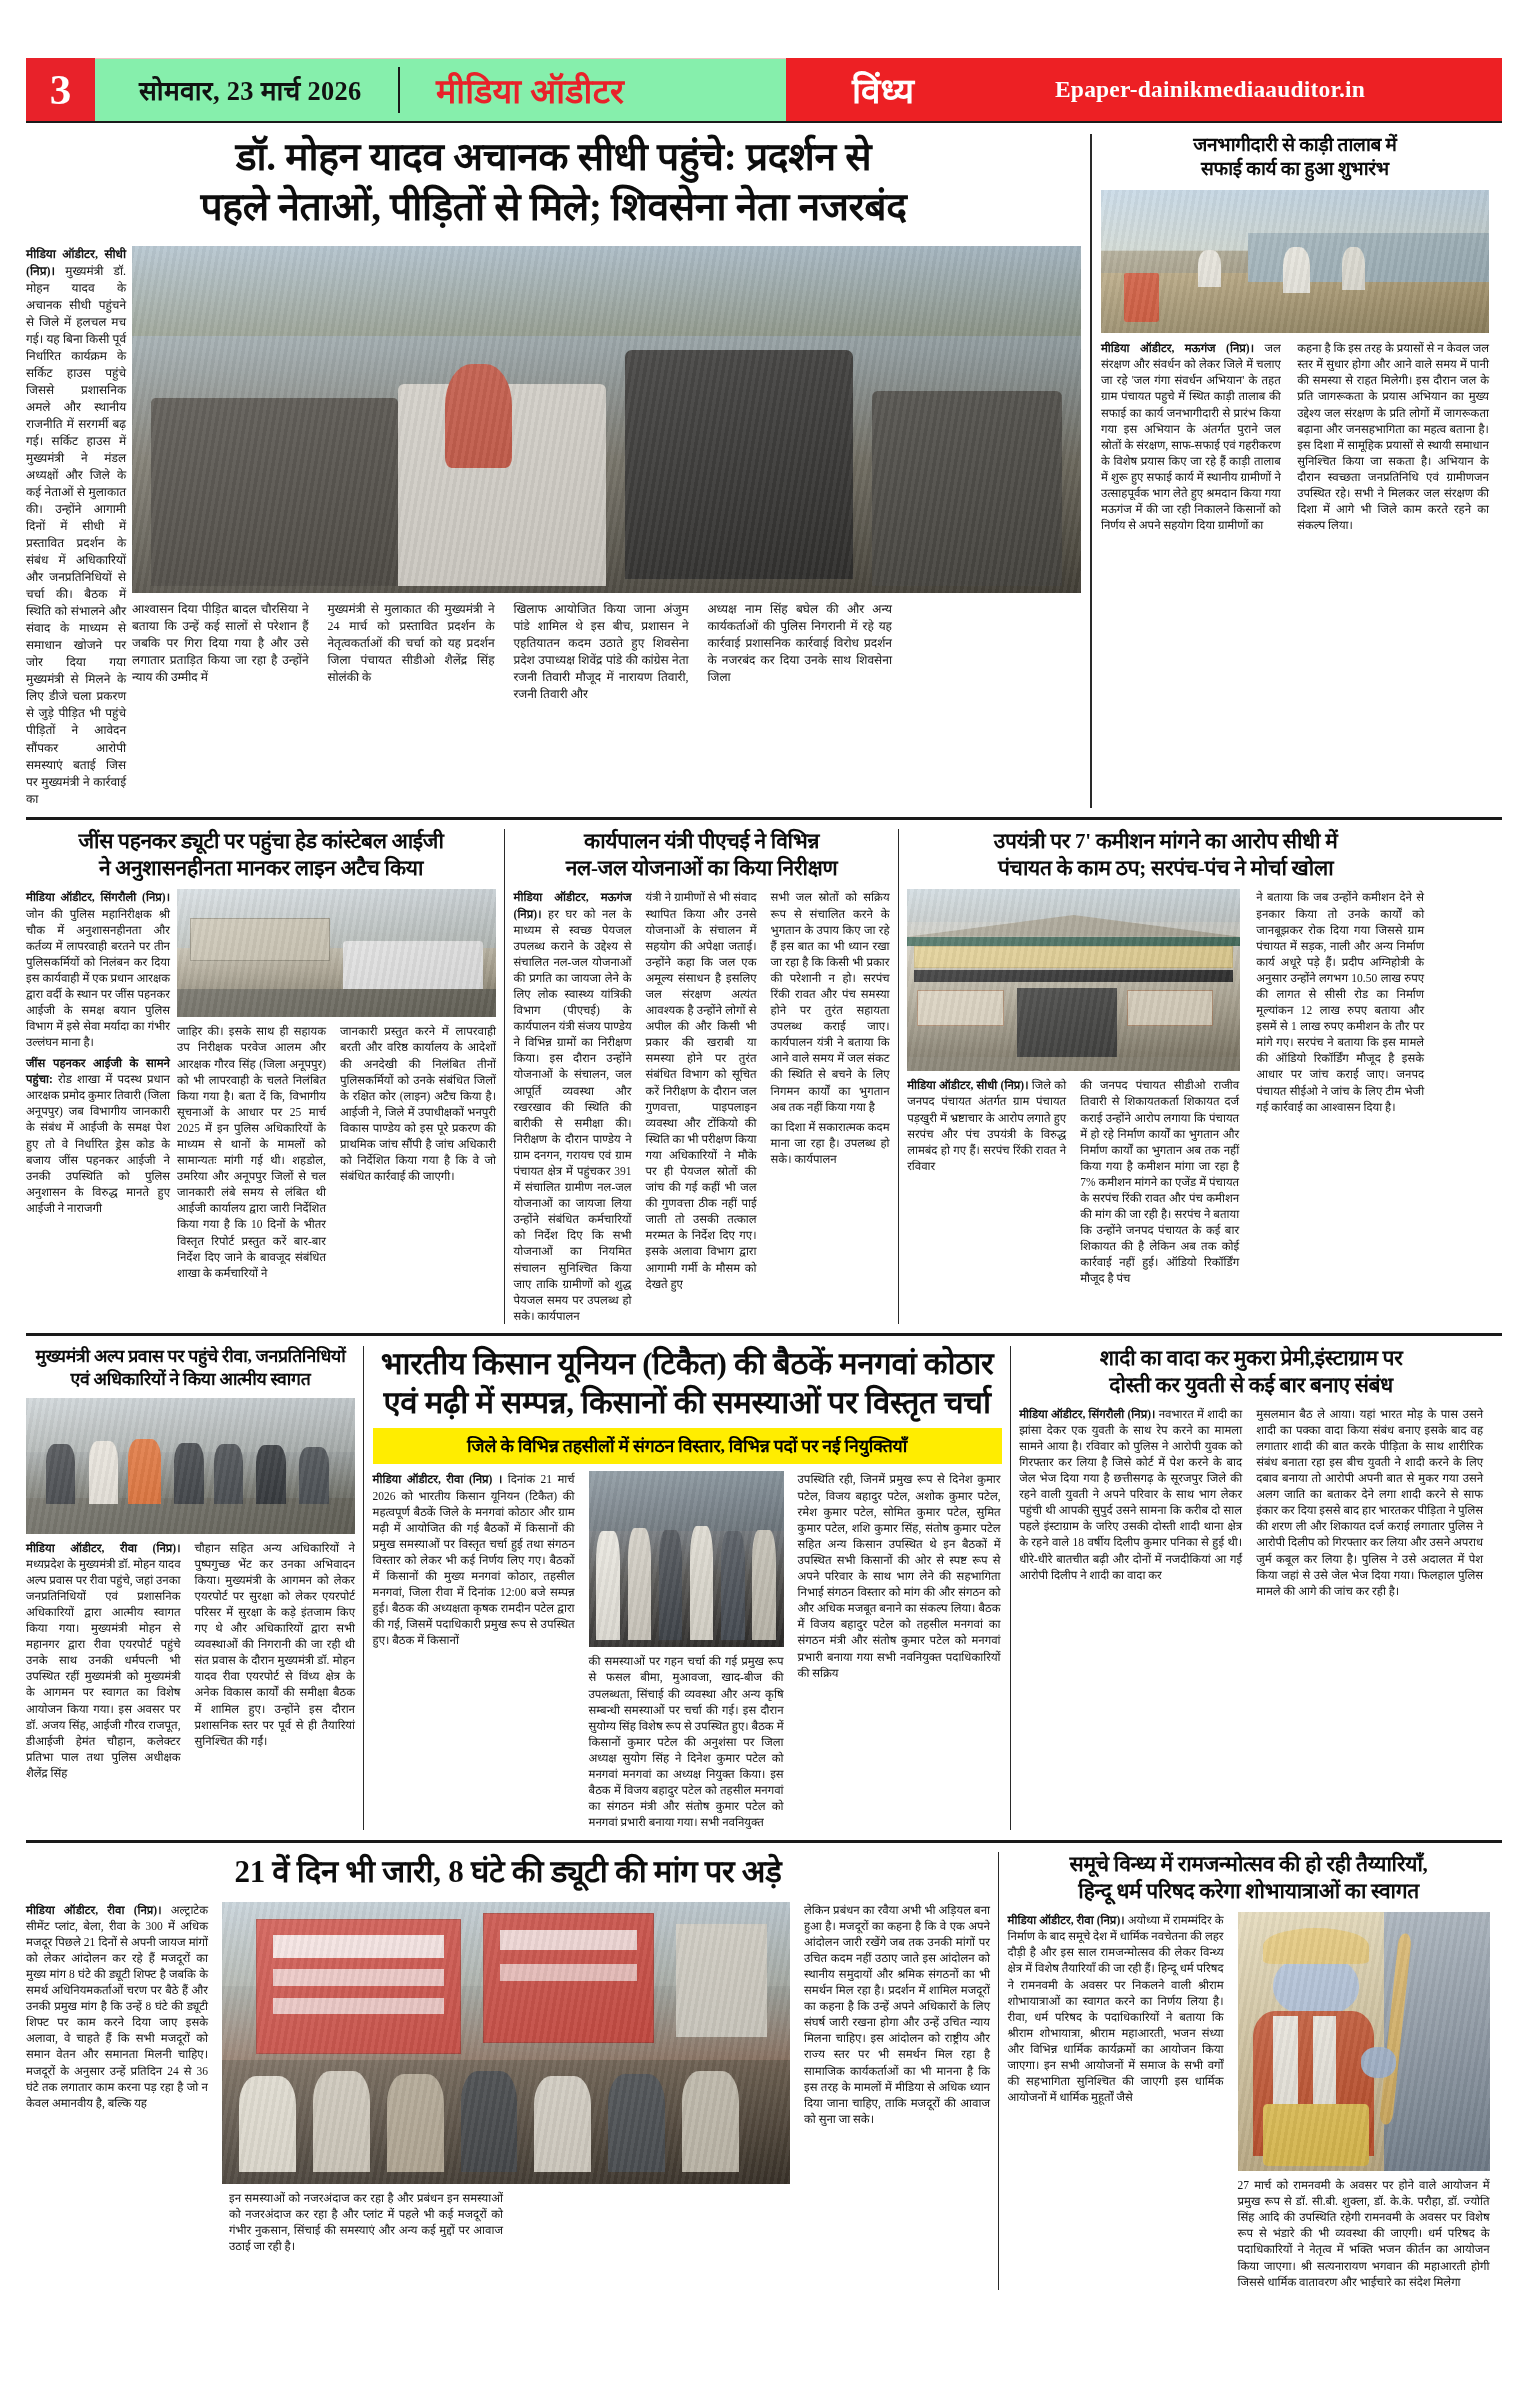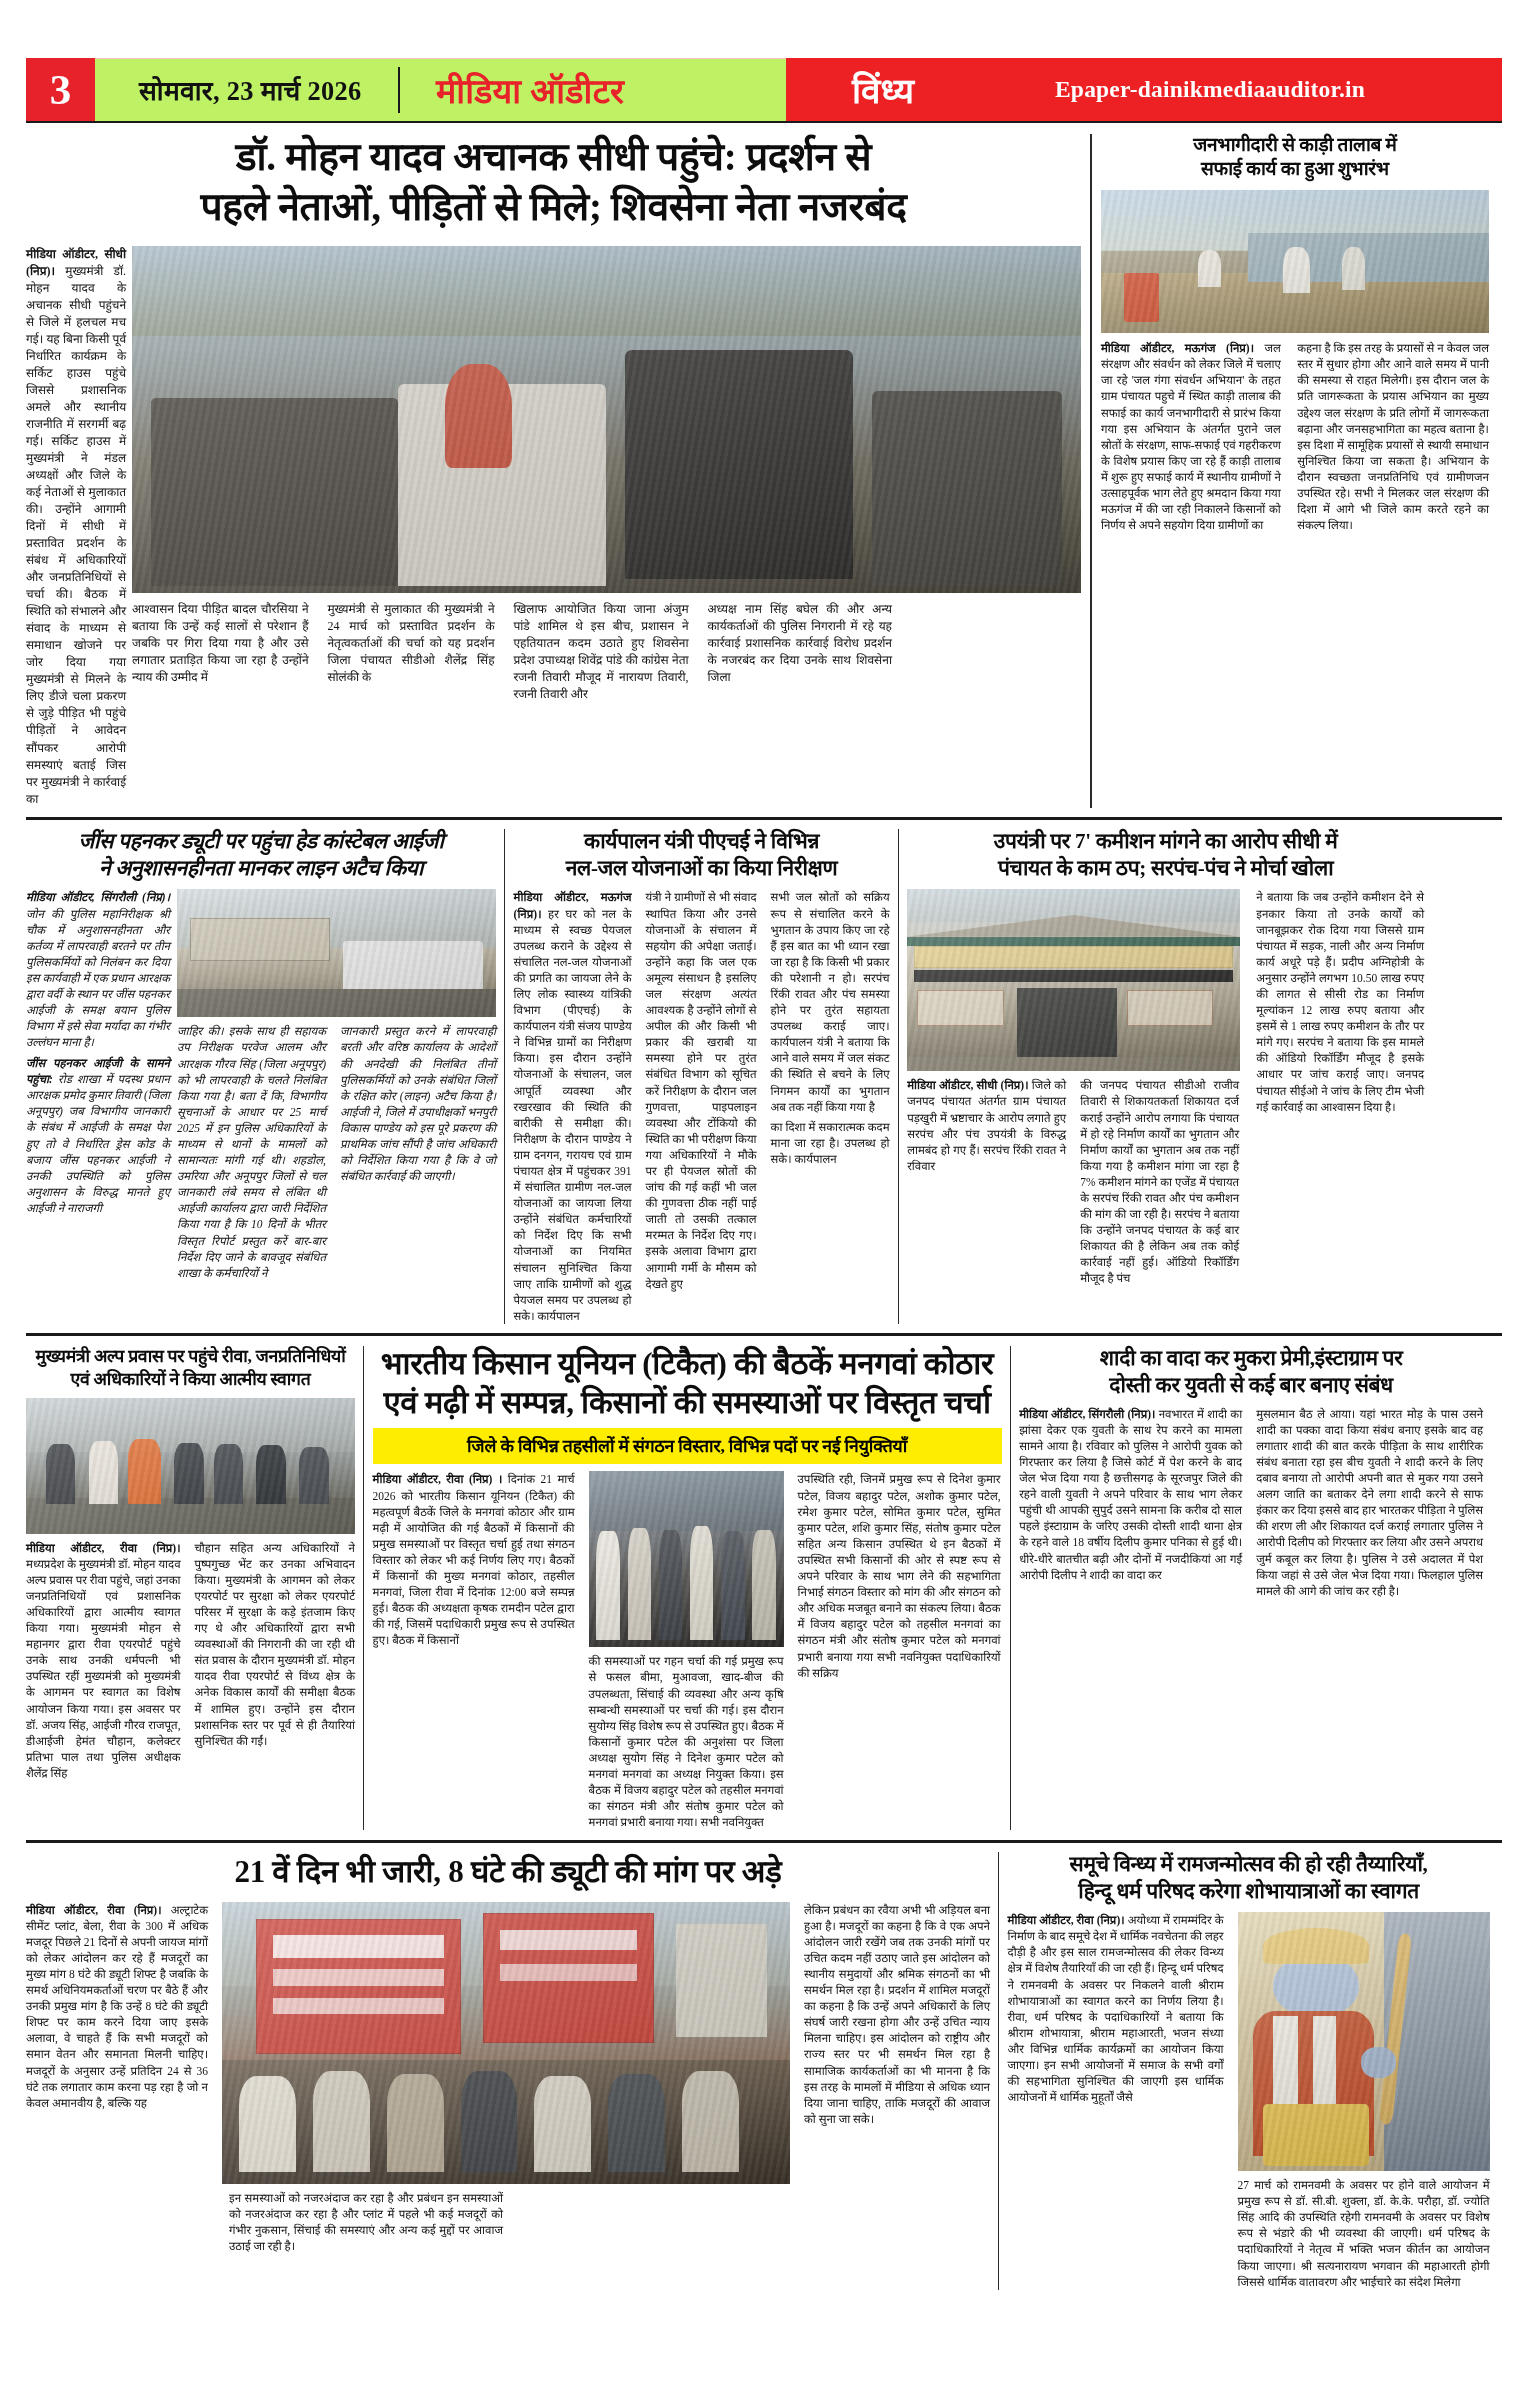--- a/index.html
+++ b/index.html
@@ -34,21 +34,21 @@
     color: #fff;
     font-size: 43px;
     font-weight: bold;
     display: flex;
     align-items: center;
     justify-content: center;
     line-height: 1;
   }
   .mh-white {
     flex: 0 0 691px;
-    background: #bef264;
+    background: #86efac;
     border-top: 1.2px solid #f0c2c4;
     display: flex;
     align-items: center;
     padding-left: 44px;
     gap: 36px;
   }
   .mh-date {
     font-size: 26.4px;
     font-weight: bold;
     color: #111;
@@ -222,21 +222,21 @@
           <p class="body-txt small">कहना है कि इस तरह के प्रयासों से न केवल जल स्तर में सुधार होगा और आने वाले समय में पानी की समस्या से राहत मिलेगी। इस दौरान जल के प्रति जागरूकता के प्रयास अभियान का मुख्य उद्देश्य जल संरक्षण के प्रति लोगों में जागरूकता बढ़ाना और जनसहभागिता का महत्व बताना है। इस दिशा में सामूहिक प्रयासों से स्थायी समाधान सुनिश्चित किया जा सकता है। अभियान के दौरान स्वच्छता जनप्रतिनिधि एवं ग्रामीणजन उपस्थित रहे। सभी ने मिलकर जल संरक्षण की दिशा में आगे भी जिले काम करते रहने का संकल्प लिया।</p>
         </div>
       </div>
     </div>
   </div>
 
   <div class="sec-rule"></div>
 
   <div class="cols" style="margin-top:9.4px;">
 
-    <div class="col" style="width:470px;font-style:italic;">
+    <div class="col" style="width:470px;">
       <div class="hl hl-md">जींस पहनकर ड्यूटी पर पहुंचा हेड कांस्टेबल आईजी</div>
       <div class="hl hl-md" style="margin-top:2.4px;">ने अनुशासनहीनता मानकर लाइन अटैच किया</div>
 
       <div class="cols" style="margin-top:8.2px;">
         <div class="col" style="width:152px;padding-right:7px;">
           <p class="body-txt small"><span class="byline">मीडिया ऑडीटर, सिंगरौली (निप्र)।</span> <span>जोन की पुलिस महानिरीक्षक श्री चौक में अनुशासनहीनता और कर्तव्य में लापरवाही बरतने पर तीन पुलिसकर्मियों को निलंबन कर दिया इस कार्यवाही में एक प्रधान आरक्षक द्वारा वर्दी के स्थान पर जींस पहनकर आईजी के समक्ष बयान पुलिस विभाग में इसे सेवा मर्यादा का गंभीर उल्लंघन माना है।</span></p>
           <p class="body-txt small" style="margin-top:4.7px;"><span class="byline">जींस पहनकर आईजी के सामने पहुंचा:</span> <span>रोड शाखा में पदस्थ प्रधान आरक्षक प्रमोद कुमार तिवारी (जिला अनूपपुर) जब विभागीय जानकारी के संबंध में आईजी के समक्ष पेश हुए तो वे निर्धारित ड्रेस कोड के बजाय जींस पहनकर आईजी ने उनकी उपस्थिति को पुलिस अनुशासन के विरुद्ध मानते हुए आईजी ने नाराजगी</span></p>
         </div>
         <div class="col" style="width:319px;">
           <div class="photo ph-bldg" style="width:100%;height:128px;">

